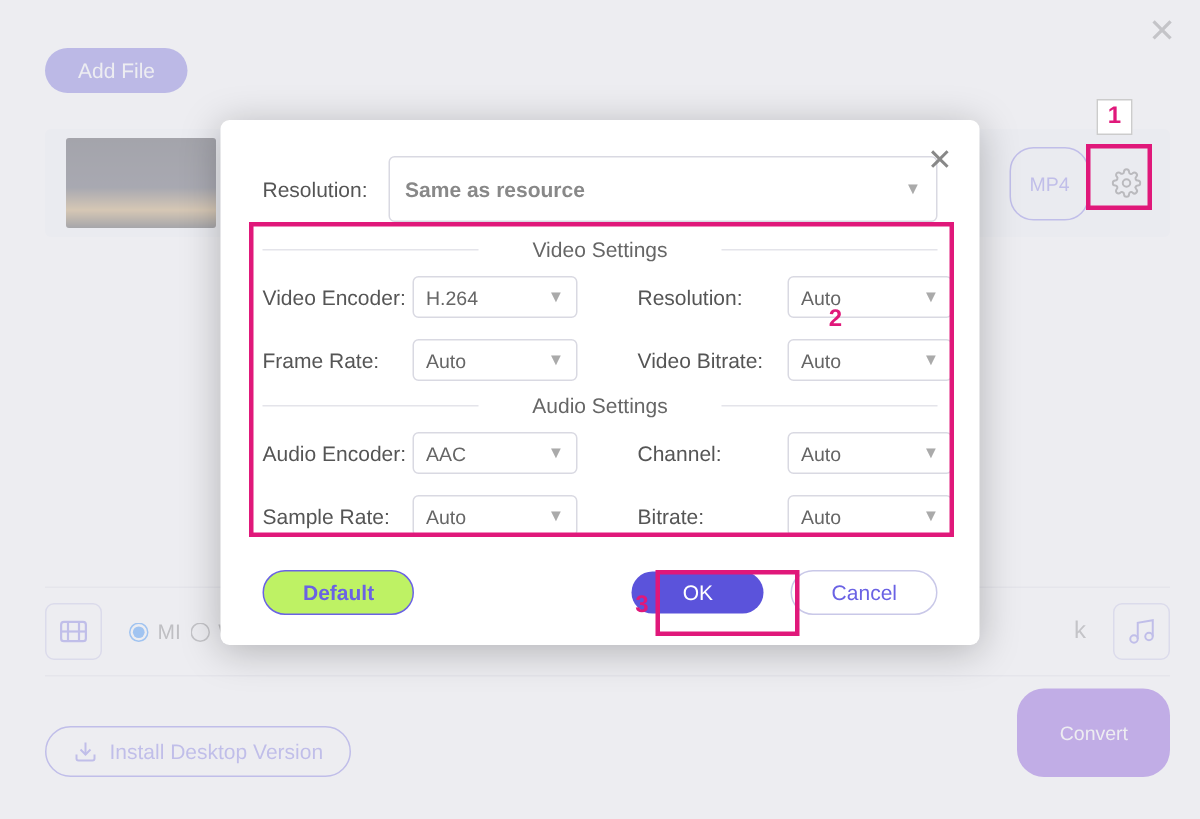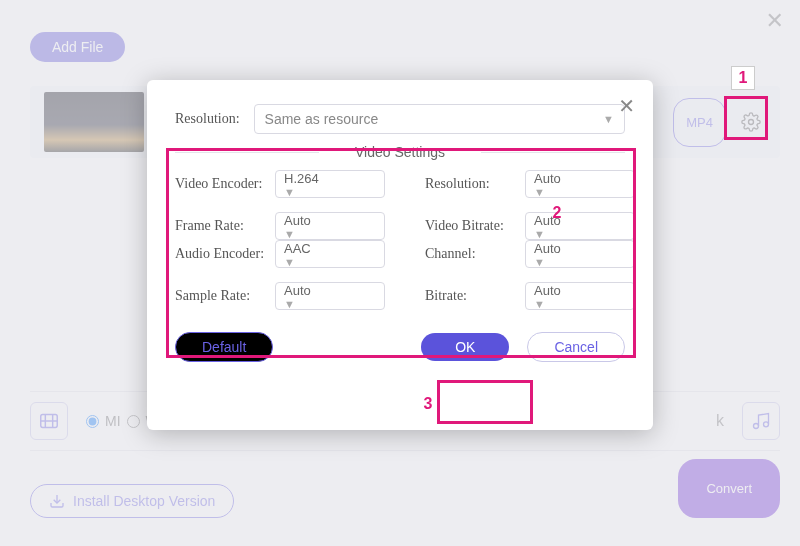--- a/index.html
+++ b/index.html
@@ -38,34 +38,34 @@
   .ann-num.plain{background:transparent;border:none;}
 
   
   #ann1-num{top:66px;right:45px;}
   #ann1-box{top:96px;right:32px;width:44px;height:44px;}
 
   
   .modal{ position:absolute; top:80px; left:147px; width:506px; height:350px; background:#fff; border-radius:6px; box-shadow:0 4px 26px rgba(0,0,0,0.25); z-index:3; padding:24px 28px 18px;}
   .modal-close{position:absolute;top:14px;right:18px;font-size:20px;color:#888;cursor:pointer;}
   .row{display:flex;align-items:center;margin-bottom:10px;}
-  .lbl{font-size:14px;color:#555;font-family:Liberation Serif, serif;}
-  .res-select{ margin-left:14px; flex:1; height:30px; border:1px solid #d9d9e2; border-radius:4px; padding:0 10px; display:flex; align-items:center; justify-content:space-between; font-size:14px; color:#888; cursor:pointer;}
+  .lbl{font-size:14px;color:#555;}
+  .res-select{ margin-left:14px; flex:1; height:44px; border:1px solid #d9d9e2; border-radius:4px; padding:0 10px; display:flex; align-items:center; justify-content:space-between; font-size:14px; color:#888; cursor:pointer;font-weight:bold;}
   .chev{color:#aaa;font-size:11px;}
 
   .section-title{ text-align:center; font-size:14px; color:#666; margin:8px 0 10px; position:relative;}
   .section-title::before,.section-title::after{content:"";position:absolute;top:50%;width:32%;height:1px;background:#e4e4ea;}
   .section-title::before{left:0;} .section-title::after{right:0;}
 
   .grid{display:grid;grid-template-columns:100px 110px 40px 100px 110px;row-gap:14px;align-items:center;}
-  .sel{height:28px;border:1px solid #d9d9e2;border-radius:4px;padding:0 8px;display:flex;align-items:flex-start;justify-content:space-between;font-size:13px;color:#666;cursor:pointer;flex-direction:column;}
+  .sel{height:28px;border:1px solid #d9d9e2;border-radius:4px;padding:0 8px;display:flex;align-items:center;justify-content:space-between;font-size:13px;color:#666;cursor:pointer;}
 
   .modal-actions{display:flex;align-items:center;gap:18px;margin-top:22px;}
   .pill-btn{border-radius:18px;padding:6px 26px;font-size:14px;cursor:pointer;}
-  .btn-default{background:#000000;border:1px solid #6a62e4;color:#6a62e4;}
+  .btn-default{background:#bef264;border:1px solid #6a62e4;color:#6a62e4;font-weight:bold;}
   .btn-ok{background:#5b53db;color:#fff;border:none;padding:6px 34px;}
   .btn-cancel{background:#fff;border:1px solid #c9c8e8;color:#6a62e4;}
 
   #ann2-box{top:231px;left:312px;width:468px;height:210px;}
   #ann2-num{top:201px;left:545px;}
   #ann3-num{top:471px;left:561px;}
 </style>
 </head>
 <body>
 
@@ -161,20 +161,21 @@
         <span class="chev">▼</span>
       </div>
     <span></span>
     <span class="lbl">Video Bitrate:</span>
     <div class="sel">
         <span>Auto</span>
         <span class="chev">▼</span>
       </div>
   </div>
 
+  <div class="section-title">Audio Settings</div>
   <div class="grid">
     <span class="lbl">Audio Encoder:</span>
     <div class="sel">
         <span>AAC</span>
         <span class="chev">▼</span>
       </div>
     <span></span>
     <span class="lbl">Channel:</span>
     <div class="sel">
         <span>Auto</span>

